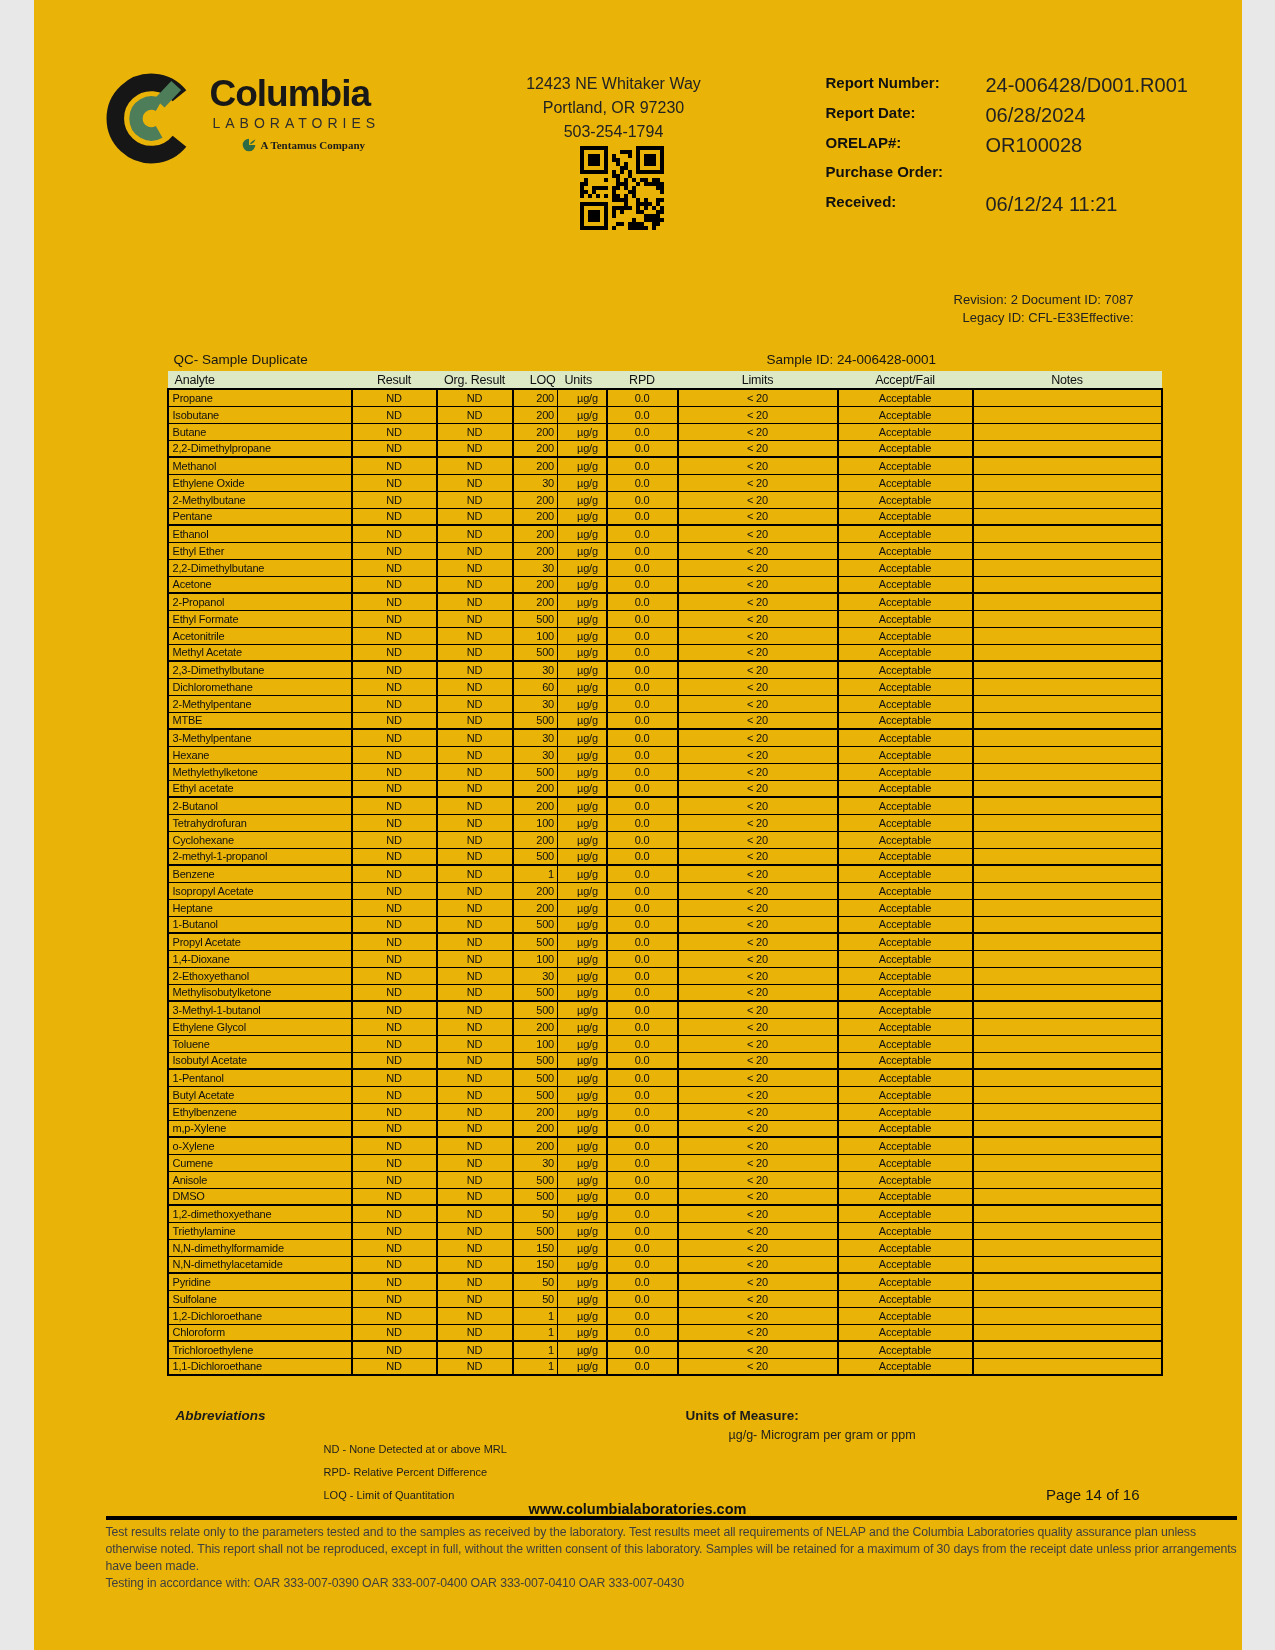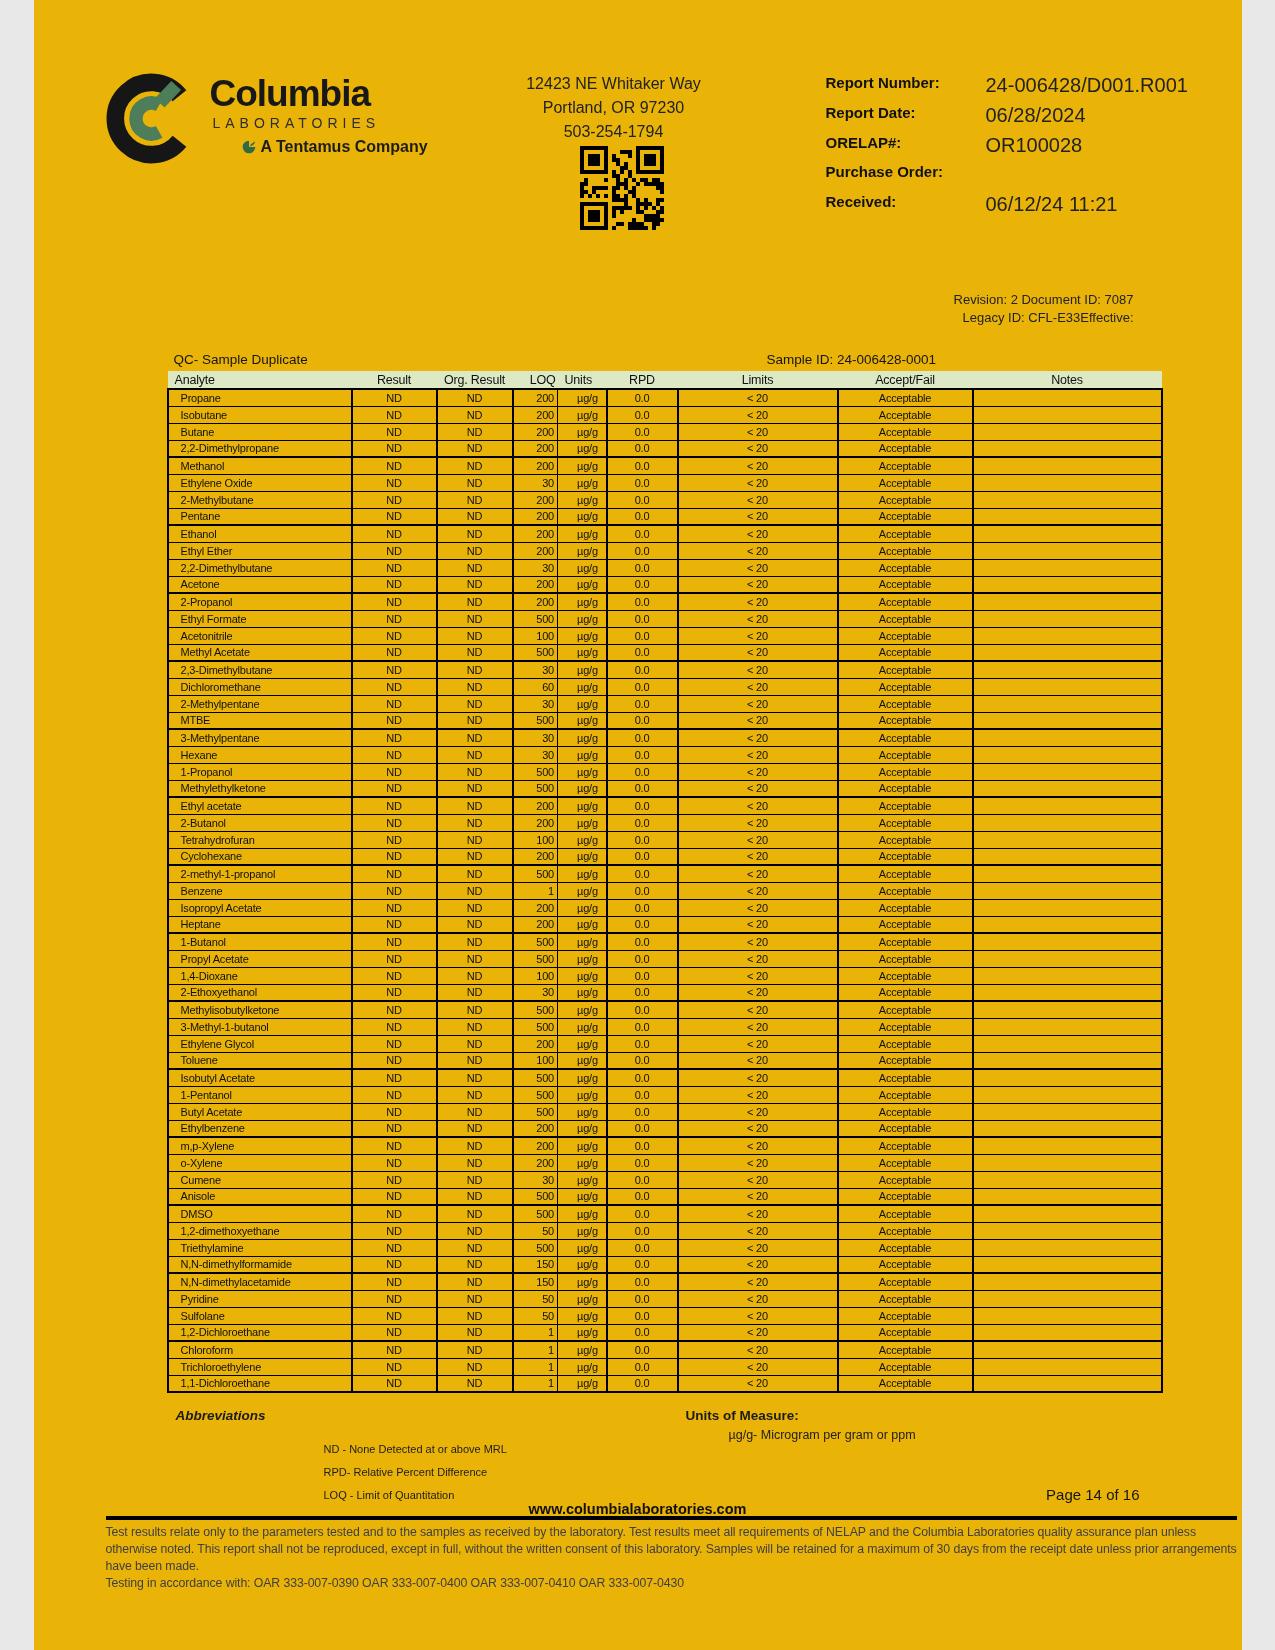--- a/index.html
+++ b/index.html
@@ -9,21 +9,21 @@
     background:#eab308; color:#1b1b1b; overflow:hidden;
   }
 
   
   .logo-block { position:absolute; left:70px; top:70px; display:flex; align-items:flex-start; }
   .logo-mark { width:100px; height:98px; }
   .logo-text { margin-left:6px; margin-top:6px; }
   .brand { font-size:37px; font-weight:700; letter-spacing:-1px; color:#181818; line-height:36px; }
   .brand-sub { font-size:14px; letter-spacing:5px; color:#2d2d2d; margin:3px 0 0 3px; }
   .tagline { display:flex; align-items:center; gap:5px; margin:7px 0 0 32px; }
-  .tagline-text { font-size:16px; font-weight:700; color:#1c1c1c; }
+  .tagline-text { font-size:11px; font-weight:700; color:#1c1c1c;font-family:Liberation Serif, serif; }
   .leaf { width:14px; height:14px; }
 
   .address { position:absolute; left:420px; top:72px; width:320px; text-align:center;
              font-size:16px; line-height:24px; color:#222; }
 
   .qr { position:absolute; left:546px; top:146px; }
 
   .report-info { position:absolute; left:792px; top:74px; display:grid;
                  grid-template-columns:160px auto; grid-auto-rows:29.8px; }
   .ri-label { font-weight:700; font-size:15px; color:#111; }
@@ -43,21 +43,21 @@
               font-size:11px; letter-spacing:-0.2px; color:#101010; }
   .qc-table thead th { background:#dde8c5; height:18px; font-weight:400; font-size:12.5px;
                        text-align:center; vertical-align:middle; }
   .qc-table thead th.h-left  { text-align:left; padding-left:7px; }
   .qc-table thead th.h-right { text-align:right; padding-right:2px; }
   .qc-table tbody { border:2px solid #000; }
   .qc-table td { height:17px; line-height:12px; vertical-align:middle; text-align:center;
                  border-bottom:1px solid #000; white-space:nowrap; overflow:hidden; }
   .qc-table tbody tr:nth-child(4n) td { border-bottom-width:2px; }
   .qc-table tbody tr:last-child td { border-bottom:none; }
-  .qc-table td.c0 { text-align:left; padding-left:12px; }
+  .qc-table td.c0 { text-align:left; padding-left:4px; }
   .qc-table td.c1, .qc-table td.c2 { border-left:2px solid #000; }
   .qc-table td.c3 { border-left:2px solid #000; text-align:right; padding-right:3px; }
   .qc-table td.c4 { border-left:1px solid #000; text-align:left; padding-left:19px; }
   .qc-table td.c5, .qc-table td.c6, .qc-table td.c7, .qc-table td.c8 { border-left:2px solid #000; }
 
   
   .abbr-title { position:absolute; left:142px; top:1408px; font-size:13.5px; font-weight:700; font-style:italic; }
   .abbr-list  { position:absolute; left:290px; top:1438px; font-size:11px; line-height:23px; color:#1d1d1d; }
   .units-title{ position:absolute; left:652px; top:1408px; font-size:13.5px; font-weight:700; }
   .units-note { position:absolute; left:695px; top:1428px; font-size:12.5px; color:#1d1d1d; }
@@ -388,31 +388,20 @@
           <td class="c1">ND</td>
           <td class="c2">ND</td>
           <td class="c3">30</td>
           <td class="c4">µg/g</td>
           <td class="c5">0.0</td>
           <td class="c6">&lt; 20</td>
           <td class="c7">Acceptable</td>
           <td class="c8"></td>
         </tr>
         <tr>
-          <td class="c0">1-Propanol</td>
-          <td class="c1">ND</td>
-          <td class="c2">ND</td>
-          <td class="c3">500</td>
-          <td class="c4">µg/g</td>
-          <td class="c5">0.0</td>
-          <td class="c6">&lt; 20</td>
-          <td class="c7">Acceptable</td>
-          <td class="c8"></td>
-        </tr>
-        <tr>
           <td class="c0">Methylethylketone</td>
           <td class="c1">ND</td>
           <td class="c2">ND</td>
           <td class="c3">500</td>
           <td class="c4">µg/g</td>
           <td class="c5">0.0</td>
           <td class="c6">&lt; 20</td>
           <td class="c7">Acceptable</td>
           <td class="c8"></td>
         </tr>

